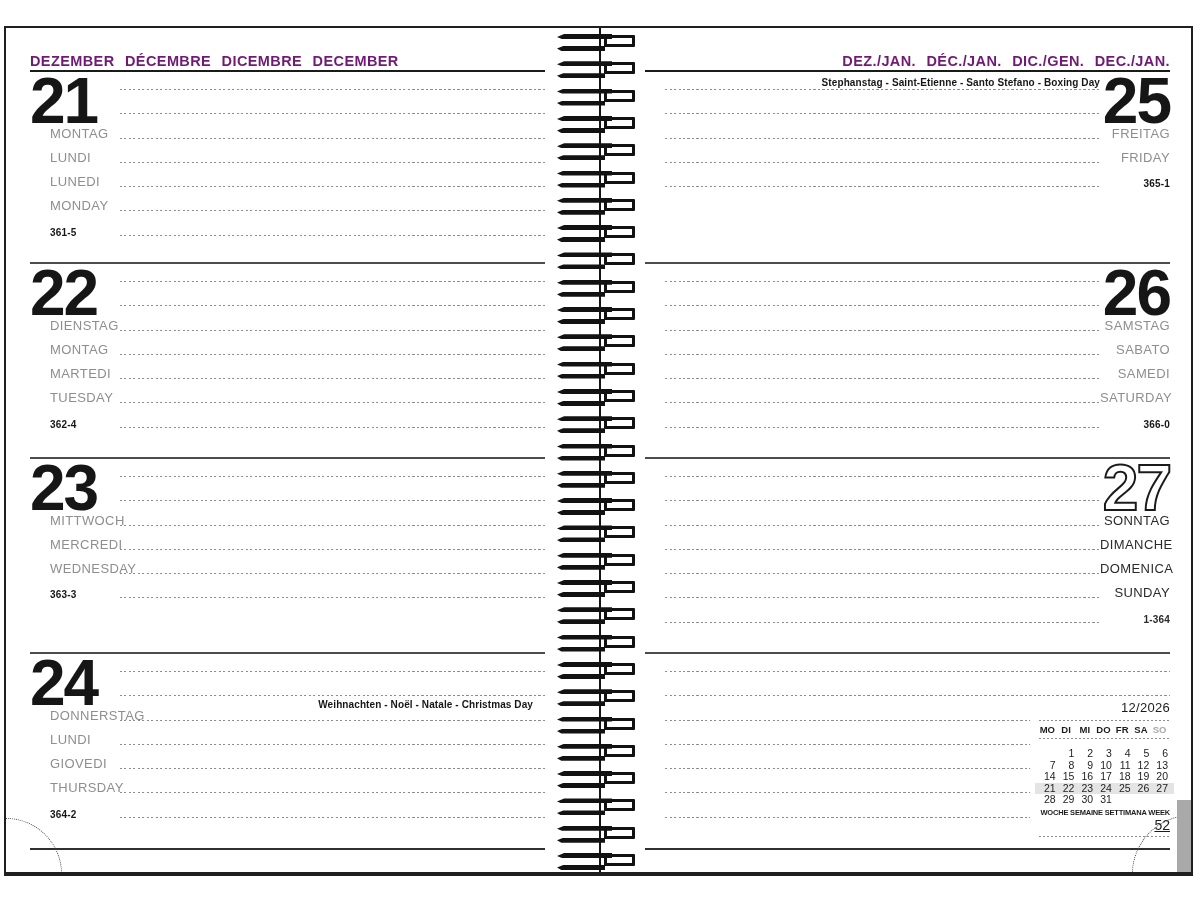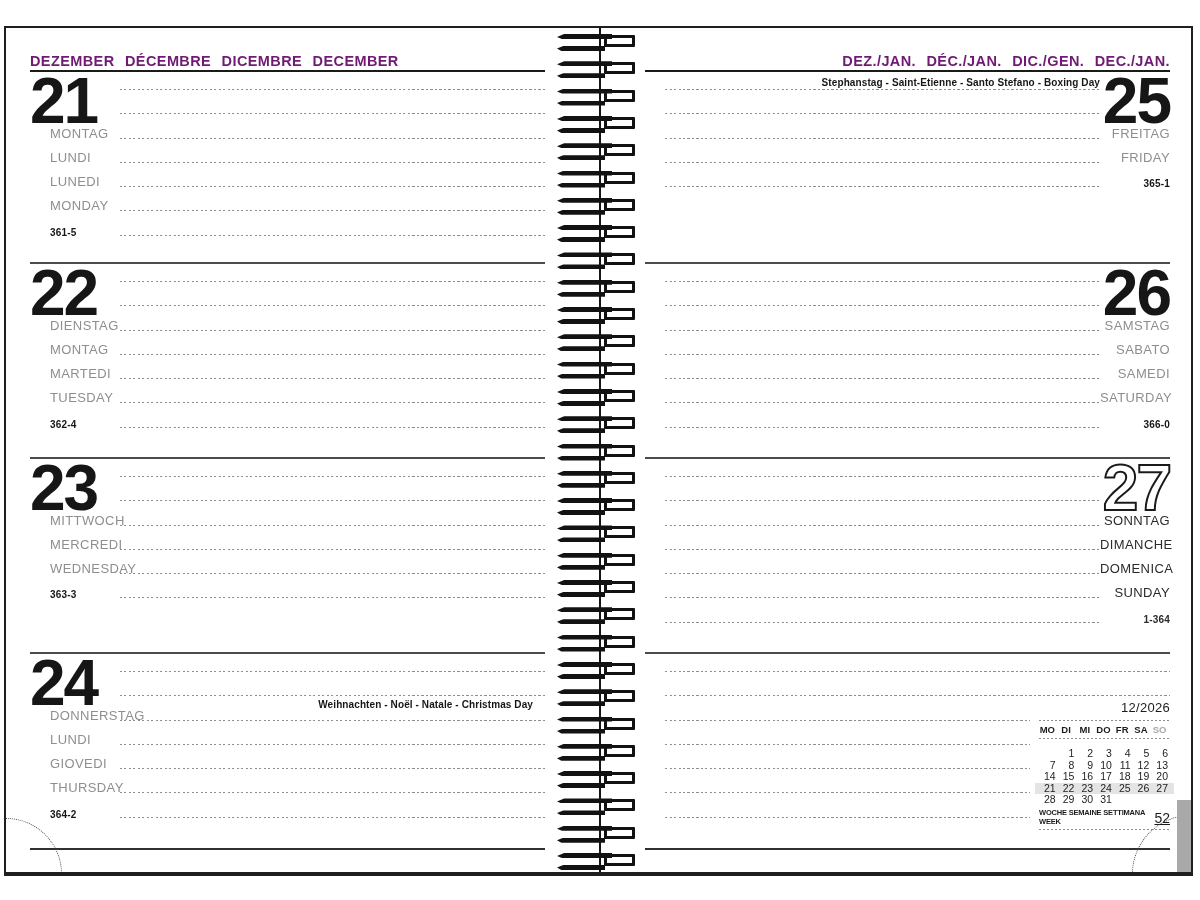--- a/index.html
+++ b/index.html
@@ -65,21 +65,21 @@
   .minical { position:absolute; right:0; top:672px; width:131px; }
   .cal-month { text-align:right; font-size:13px; color:#1c1c1c; letter-spacing:.3px; margin-bottom:5px; }
   .cal-dotline { height:1px; background-image:repeating-linear-gradient(90deg,#8d8d8d 0 2px,transparent 2px 4px); margin:2px 0; }
   .cal-header, .cal-week { display:grid; grid-template-columns:repeat(7,1fr); }
   .cal-header .cal-cell { font-size:9.5px; font-weight:bold; color:#1c1c1c; padding:1px 2px 1px 0; text-align:center; }
   .cal-header .cal-cell.so-col { color:#a9a9a9; }
   .cal-weeks { margin-top:9px; }
   .cal-week { height:11.5px; line-height:11.5px; }
   .cal-week .cal-cell { font-size:10.5px; color:#1c1c1c; text-align:right; padding-right:2px; }
   .cal-week.hl { background:#e4e4e4; margin:0 -4px; padding:0 4px; }
-  .cal-weeknum { display:flex; justify-content:center; align-items:flex-end; margin-top:2px; padding-bottom:1px; }
+  .cal-weeknum { display:flex; justify-content:center; align-items:flex-end; margin-top:2px; padding-bottom:1px;flex-direction:column; }
   .cal-weeknum .wklabel { font-size:7.5px; font-weight:bold; color:#1c1c1c; letter-spacing:-0.2px; }
   .cal-weeknum .wknum { font-size:14px; color:#1c1c1c;text-decoration:underline; }
 
   
   .center-line { position:absolute; left:593px; top:0; bottom:0; width:2px; background:#141414; }
   .binding { position:absolute; left:551px; top:0; width:80px; height:100%; }
   .coil { position:absolute; left:0; width:78px; height:17px; }
   .coil .loop {
     position:absolute; right:0; top:1px; width:31px; height:12px;
     border:3.5px solid #121212; background:#ffffff; border-radius:1px;

